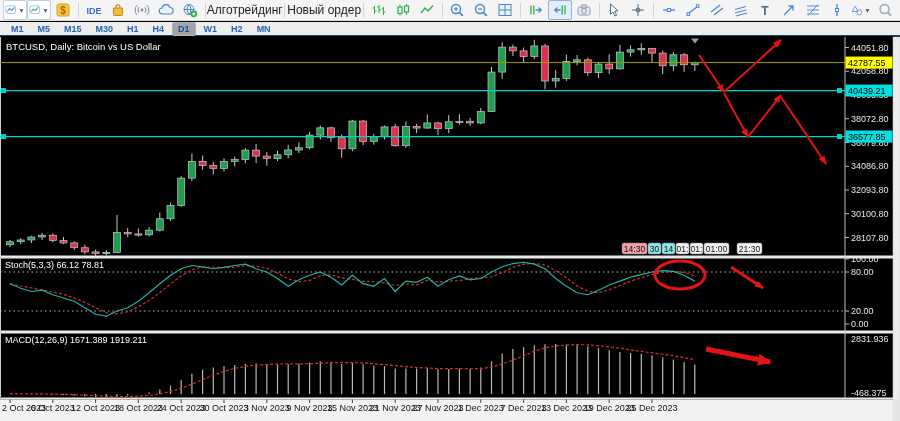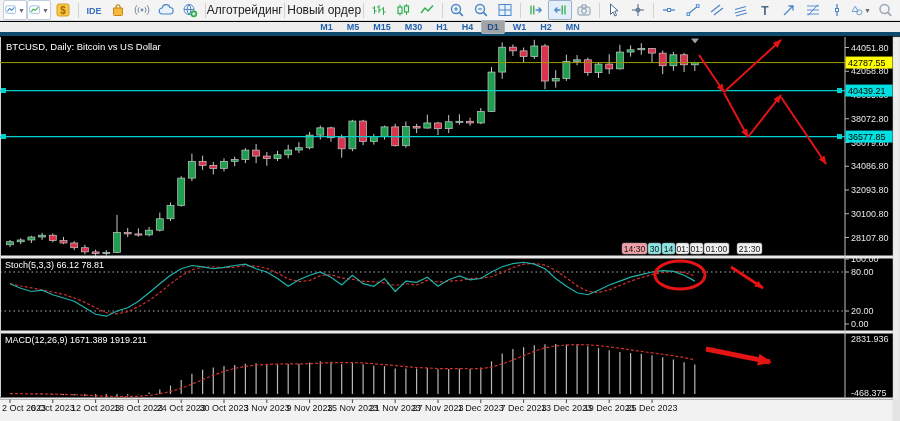--- a/index.html
+++ b/index.html
@@ -1,21 +1,21 @@
 <!DOCTYPE html>
 <html><head>
 <meta charset="utf-8">
 <style>
   html,body{margin:0;padding:0;background:#808080;}
   .app{position:relative;width:900px;height:421px;background:#000;overflow:hidden;
        font-family:"Liberation Sans",sans-serif;-webkit-font-smoothing:none;}
   .tb1{position:absolute;left:0;top:0;width:900px;height:21px;background:#f4f4f4;
        border-bottom:1px solid #dcdcdc;display:flex;align-items:center;padding:0 3px;box-sizing:border-box;z-index:3;}
   .tb2{position:absolute;left:0;top:22px;width:900px;height:14px;background:#ededed;
-       border-bottom:4px solid #0c4a6e;display:flex;align-items:center;padding:0 4px;box-sizing:border-box;z-index:3;justify-content:center;}
+       border-bottom:1px solid #0c4a6e;display:flex;align-items:center;padding:0 4px;box-sizing:border-box;z-index:3;}
   .tbtn{height:18px;min-width:20px;display:flex;align-items:center;justify-content:center;
         border:1px solid transparent;border-radius:2px;padding:0 1px;cursor:default;}
   .tbtn.boxed{border-color:#c2cede;background:#fff;}
   .tbtn.active{border-color:#9ab2cc;background:#e4eef8;}
   .tbtn .lbl{font-size:12px;color:#222;margin:0 19px;white-space:nowrap;}
   .tbtn .dd{font-size:7px;color:#667;margin-left:1px;}
   .tsep{width:1px;height:15px;background:#d2d2d2;margin:0 3px;}
   .tspacer{flex:1;}
   .tf{font-size:9px;font-weight:bold;color:#2463ae;padding:1px 5px;margin:0 1px;
       border:1px solid transparent;border-radius:2px;cursor:default;}

